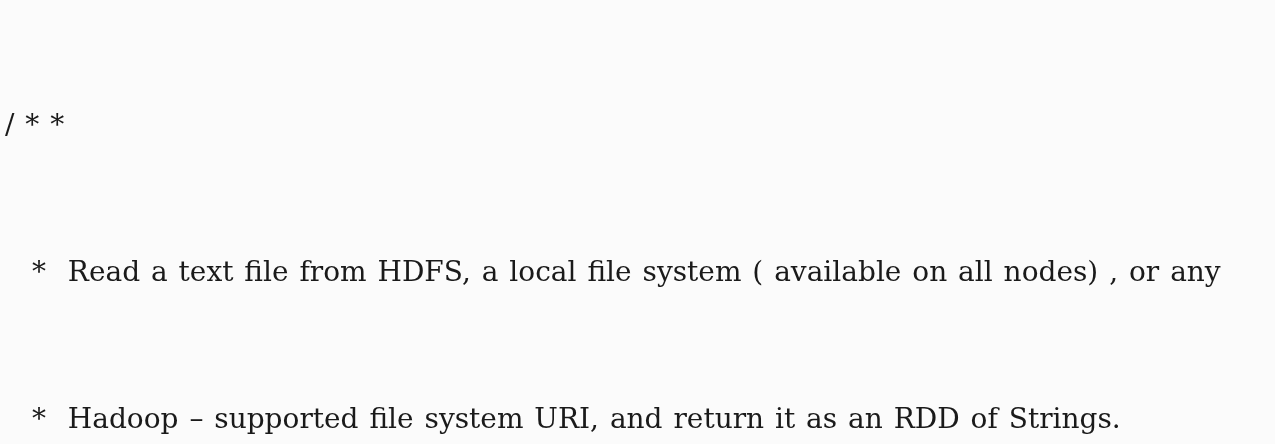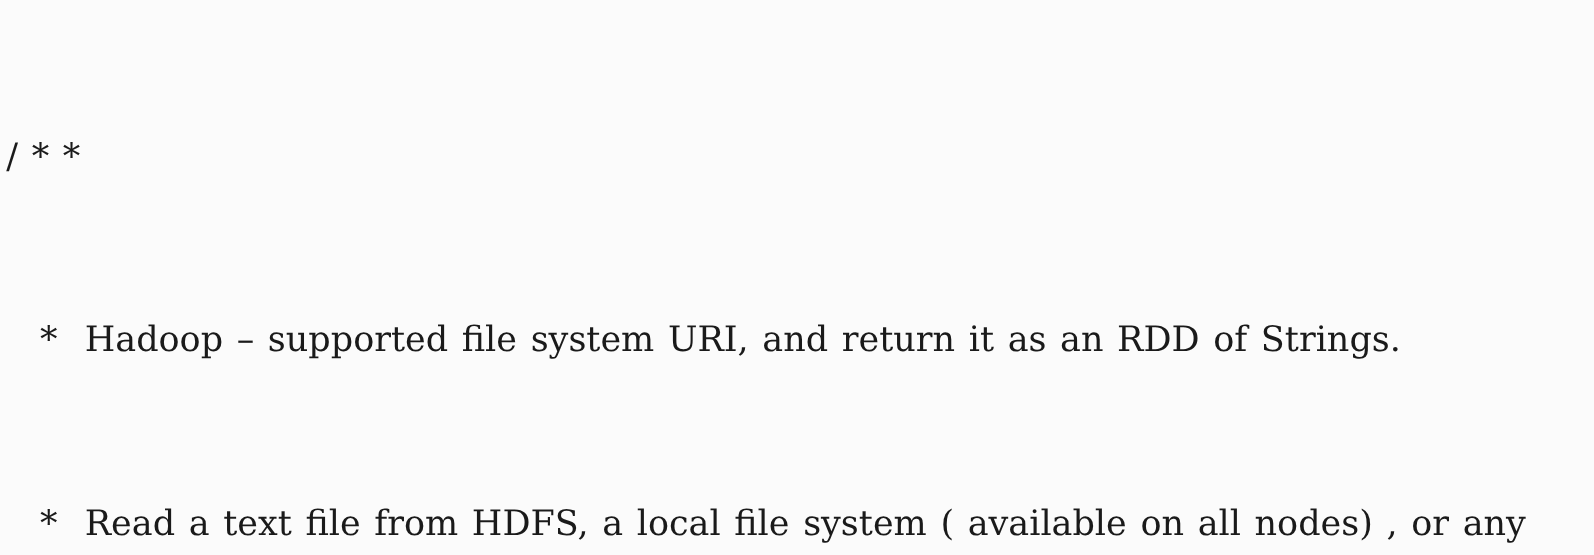--- a/index.html
+++ b/index.html
@@ -32,22 +32,22 @@
   }
   .ind-code    { padding-left: 5px;  }  
   .ind-comment { padding-left: 32px; }  
 </style>
 </head>
 <body>
 
 <div class="page">
   <div class="code-listing">
     <div class="line ind-code">/ * *</div>
+    <div class="line ind-comment">*  Read a text file from HDFS, a local file system ( available on all nodes) , or any</div>
     <div class="line ind-comment">*  Hadoop – supported file system URI, and return it as an RDD of Strings.</div>
-    <div class="line ind-comment">*  Read a text file from HDFS, a local file system ( available on all nodes) , or any</div>
     
     
     
     
     
     
   </div>
 </div>
 
 </body></html>

